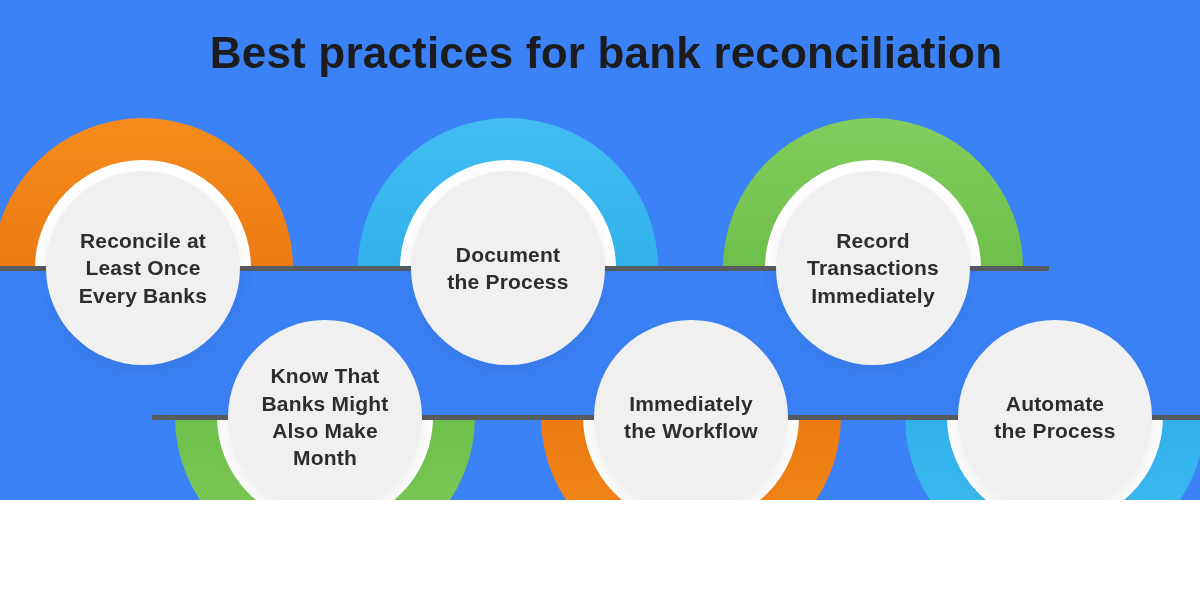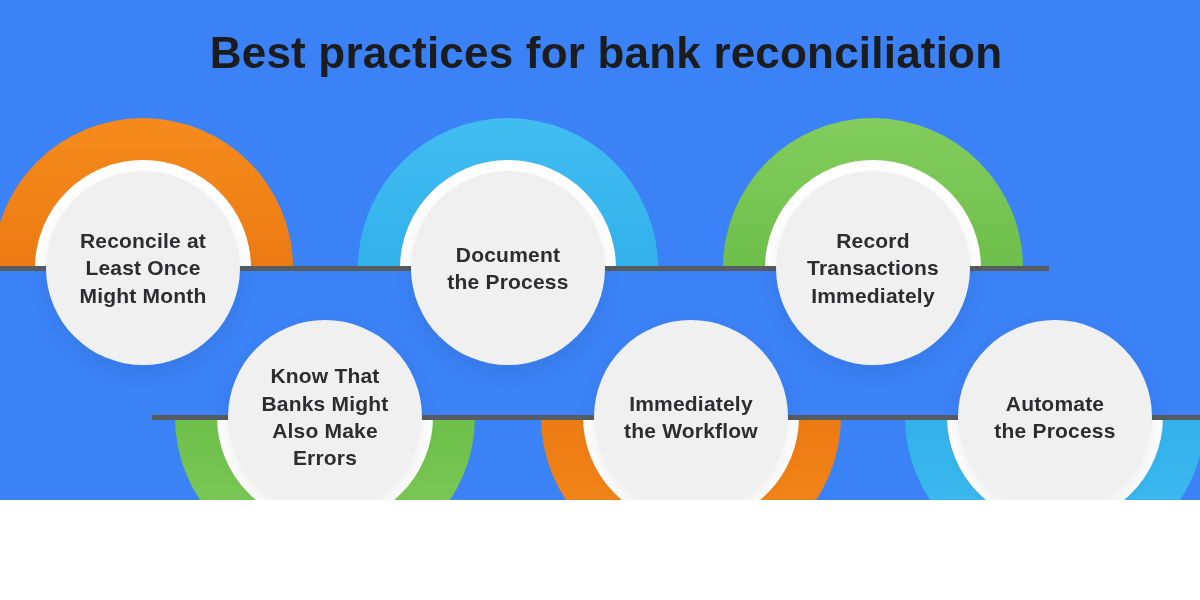--- a/index.html
+++ b/index.html
@@ -120,21 +120,21 @@
   <div class="timeline bottom"></div>
 
   <div class="node n1 row-top c-orange">
     <div class="arc-clip">
       <div class="arc"></div>
       <div class="arc-hole"></div>
     </div>
     <div class="bubble">
       <div class="label">Reconcile at
 Least Once
-Might Month</div>
+Every Banks</div>
     </div>
   </div>
 
   <div class="node n2 row-top c-blue">
     <div class="arc-clip">
       <div class="arc"></div>
       <div class="arc-hole"></div>
     </div>
     <div class="bubble">
       <div class="label">Document
@@ -156,21 +156,21 @@
 
   <div class="node n4 row-bottom c-green">
     <div class="arc-clip">
       <div class="arc"></div>
       <div class="arc-hole"></div>
     </div>
     <div class="bubble">
       <div class="label">Know That
 Banks Might
 Also Make
-Errors</div>
+Month</div>
     </div>
   </div>
 
   <div class="node n5 row-bottom c-orange">
     <div class="arc-clip">
       <div class="arc"></div>
       <div class="arc-hole"></div>
     </div>
     <div class="bubble">
       <div class="label">Immediately

